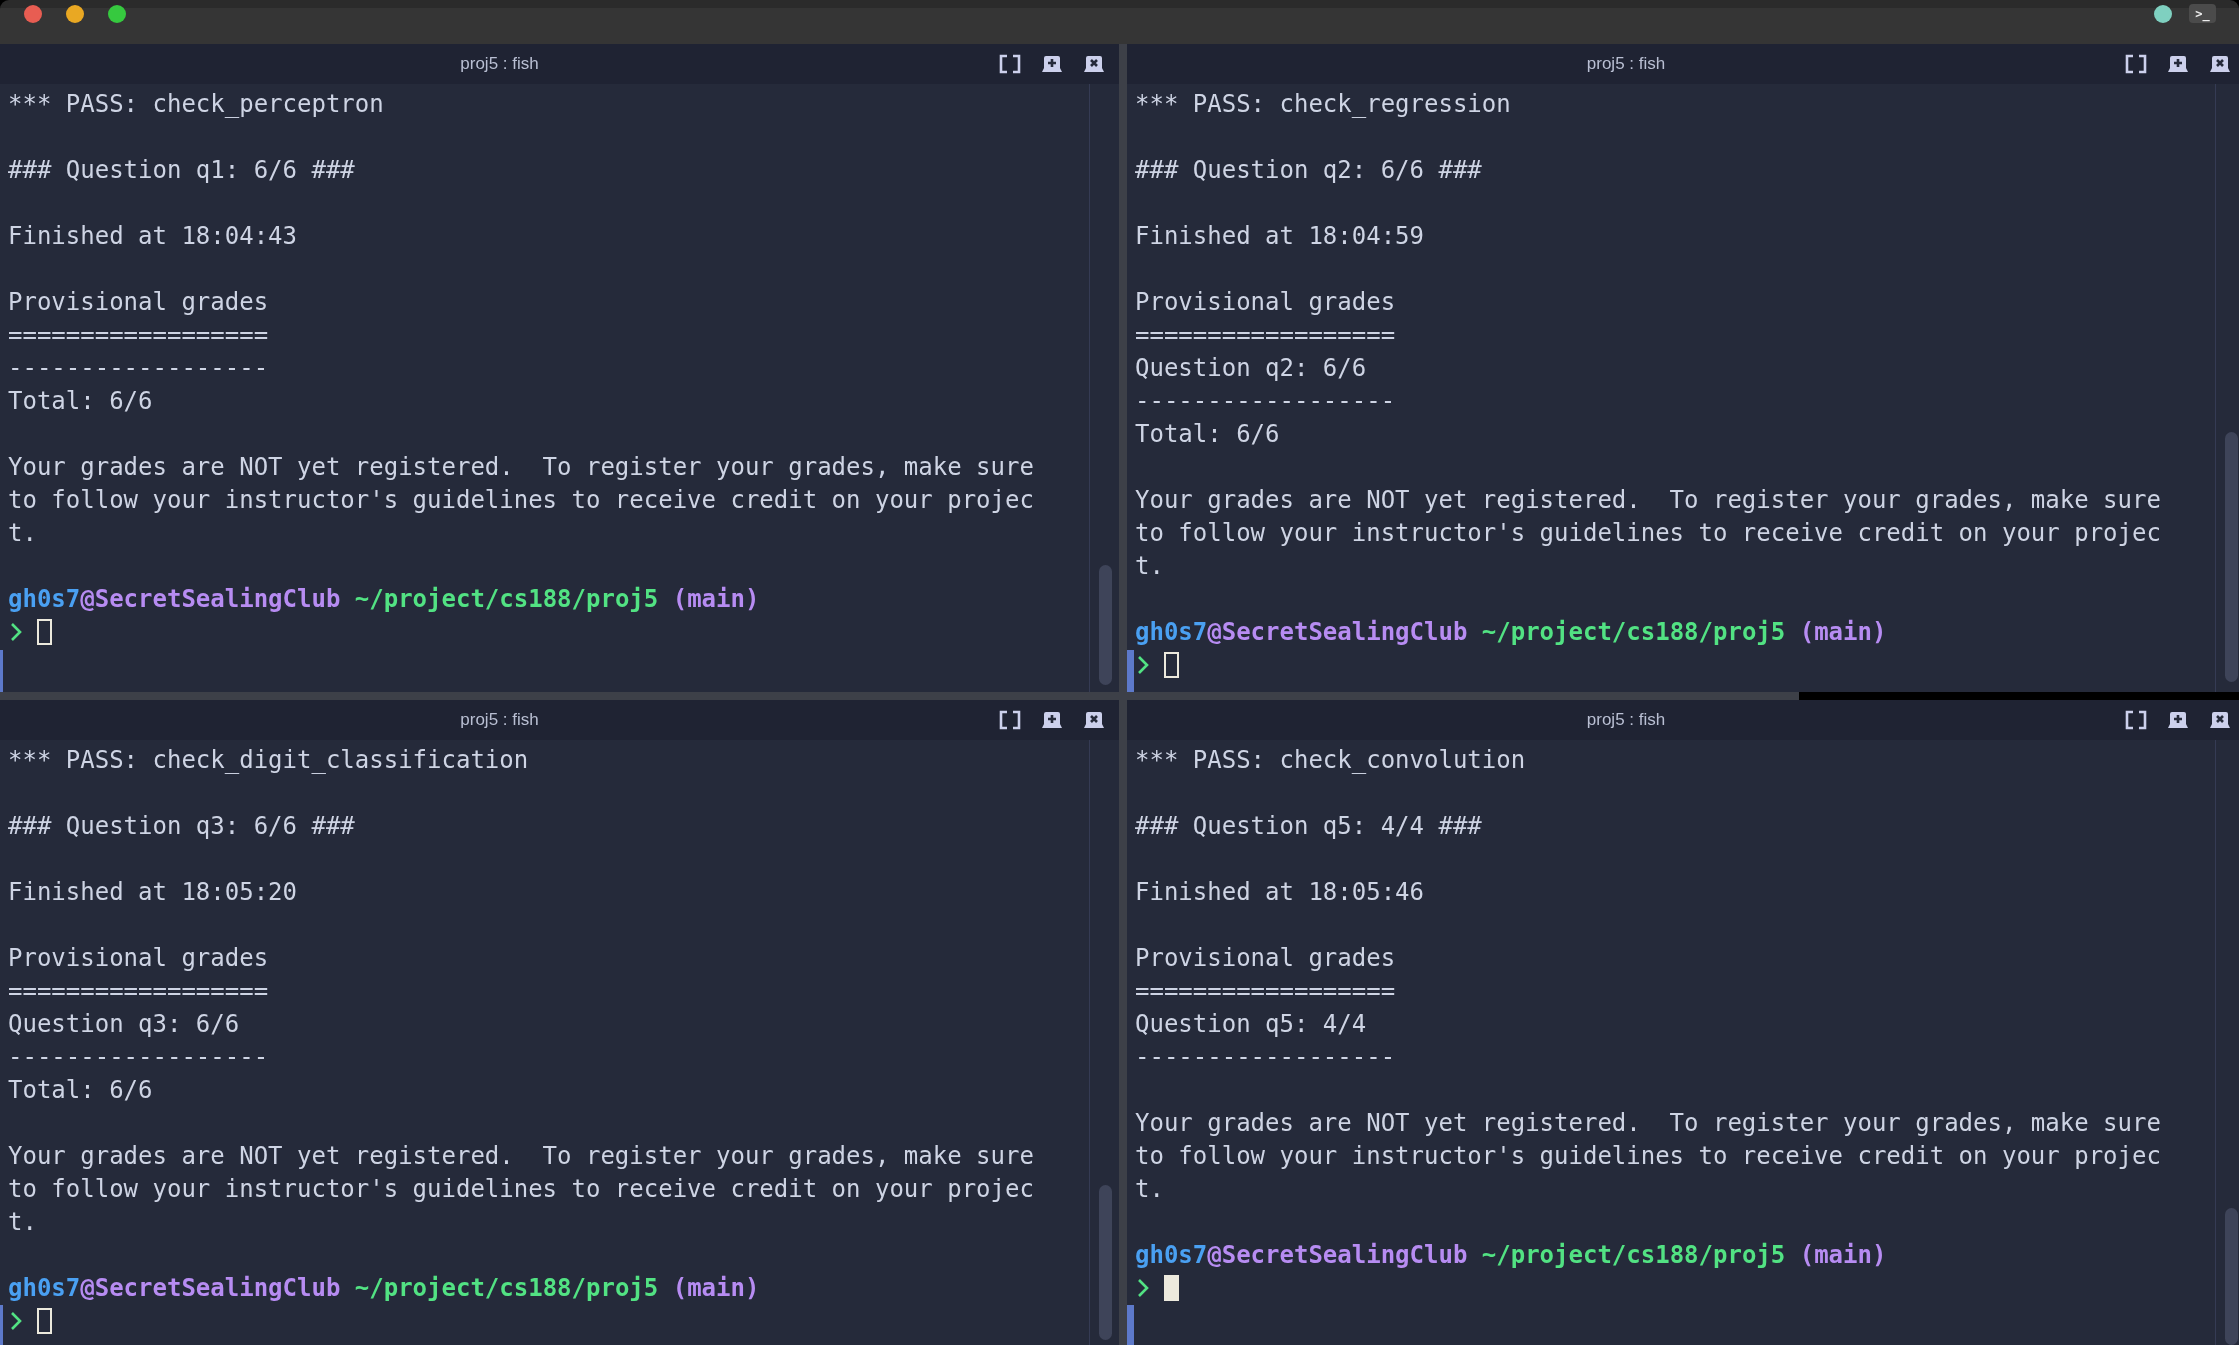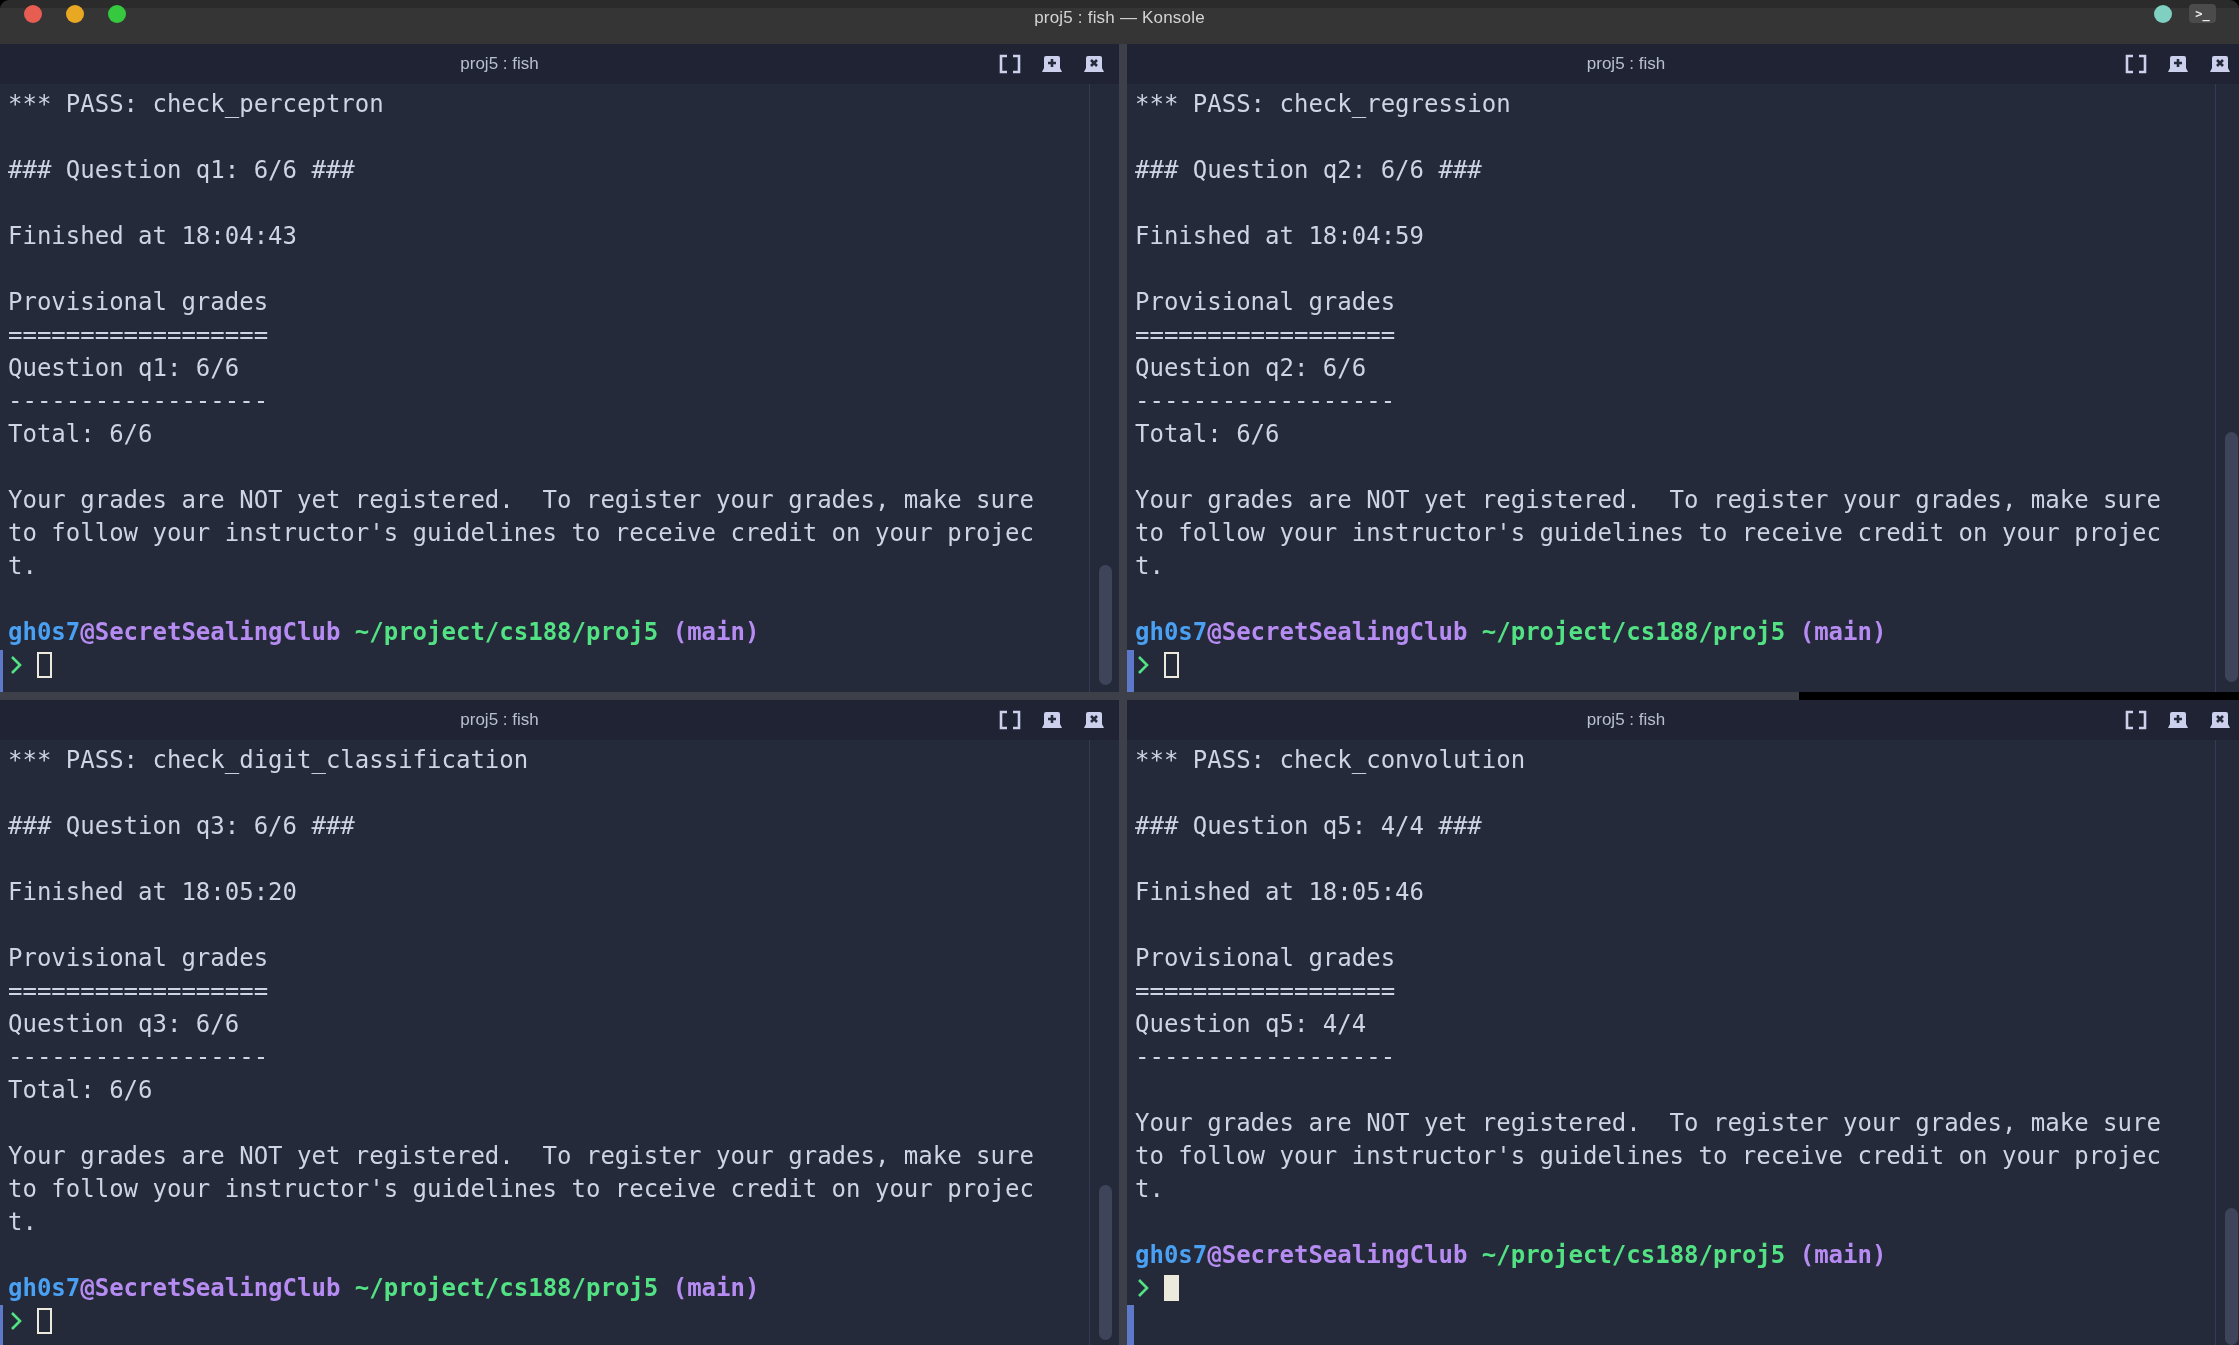--- a/index.html
+++ b/index.html
@@ -64,21 +64,20 @@
 <body>
 
 <div class="window">
 
   <div class="titlebar">
     <div class="traffic">
       <span class="tl red"></span>
       <span class="tl yellow"></span>
       <span class="tl green"></span>
     </div>
-    <div class="win-title">proj5 : fish — Konsole</div>
     <div class="tb-right">
       <span class="teal-dot"></span>
       <span class="term-badge">&gt;_</span>
     </div>
   </div>
 
   <div class="grid">
 
     <section class="pane top left">
       <header class="tabbar">
@@ -105,21 +104,20 @@
       </header>
       <div class="screen">
         <div class="tline">*** PASS: check_perceptron</div>
         <div class="tline"></div>
         <div class="tline">### Question q1: 6/6 ###</div>
         <div class="tline"></div>
         <div class="tline">Finished at 18:04:43</div>
         <div class="tline"></div>
         <div class="tline">Provisional grades</div>
         <div class="tline">==================</div>
-        <div class="tline">Question q1: 6/6</div>
         <div class="tline">------------------</div>
         <div class="tline">Total: 6/6</div>
         <div class="tline"></div>
         <div class="tline">Your grades are NOT yet registered.  To register your grades, make sure</div>
         <div class="tline">to follow your instructor's guidelines to receive credit on your projec</div>
         <div class="tline">t.</div>
         <div class="tline"></div>
         <div class="tline prompt"><span class="c-blue">gh0s7</span><span class="c-violet">@SecretSealingClub</span><span class="c-green"> ~/project/cs188/proj5 </span><span class="c-violet">(main)</span></div>
         <div class="tline"><span class="chevron"><svg width="15" height="26" viewBox="0 0 15 26">
                 <polyline points="4,5 12,13 4,21" fill="none" stroke="#52e283" stroke-width="2.6"></polyline>

